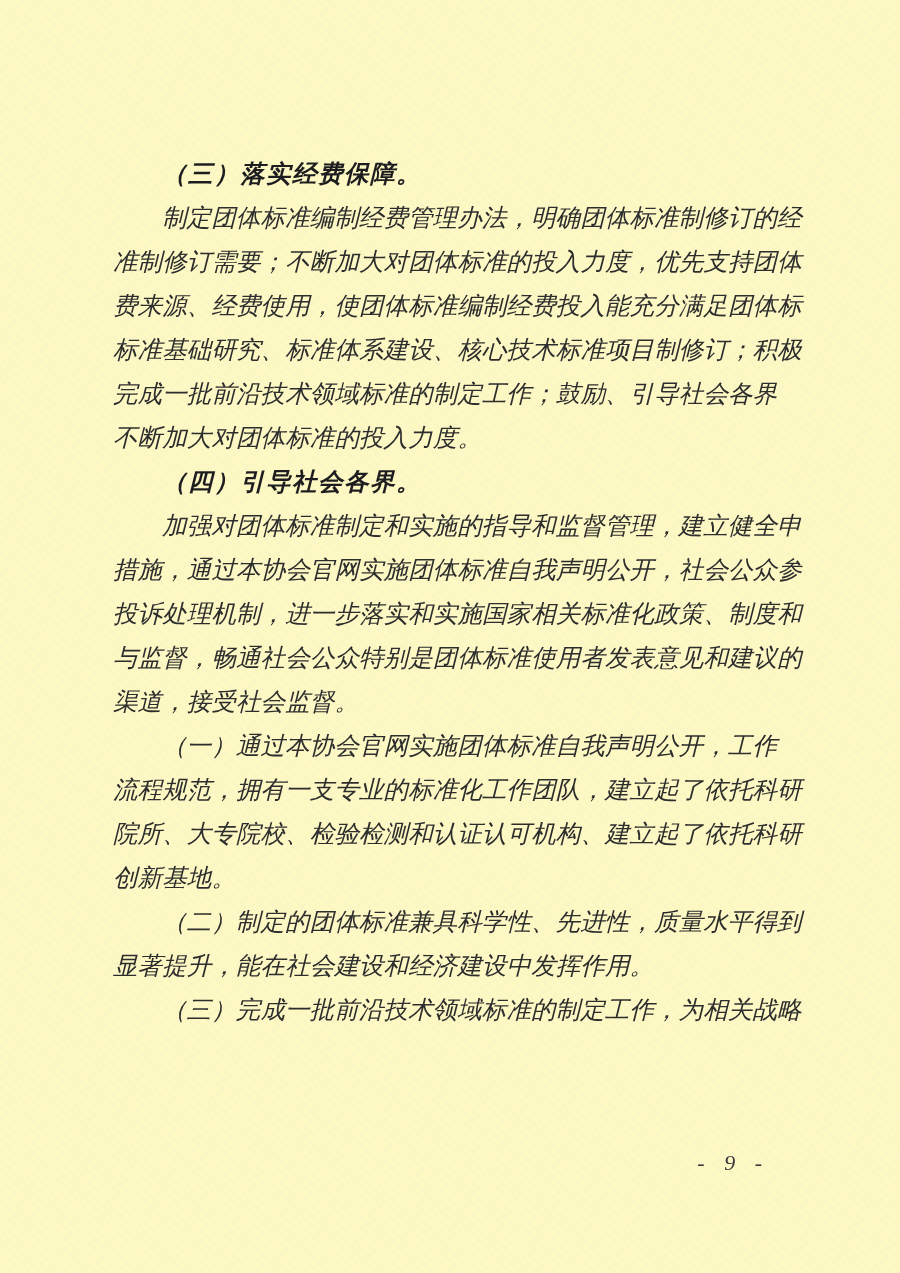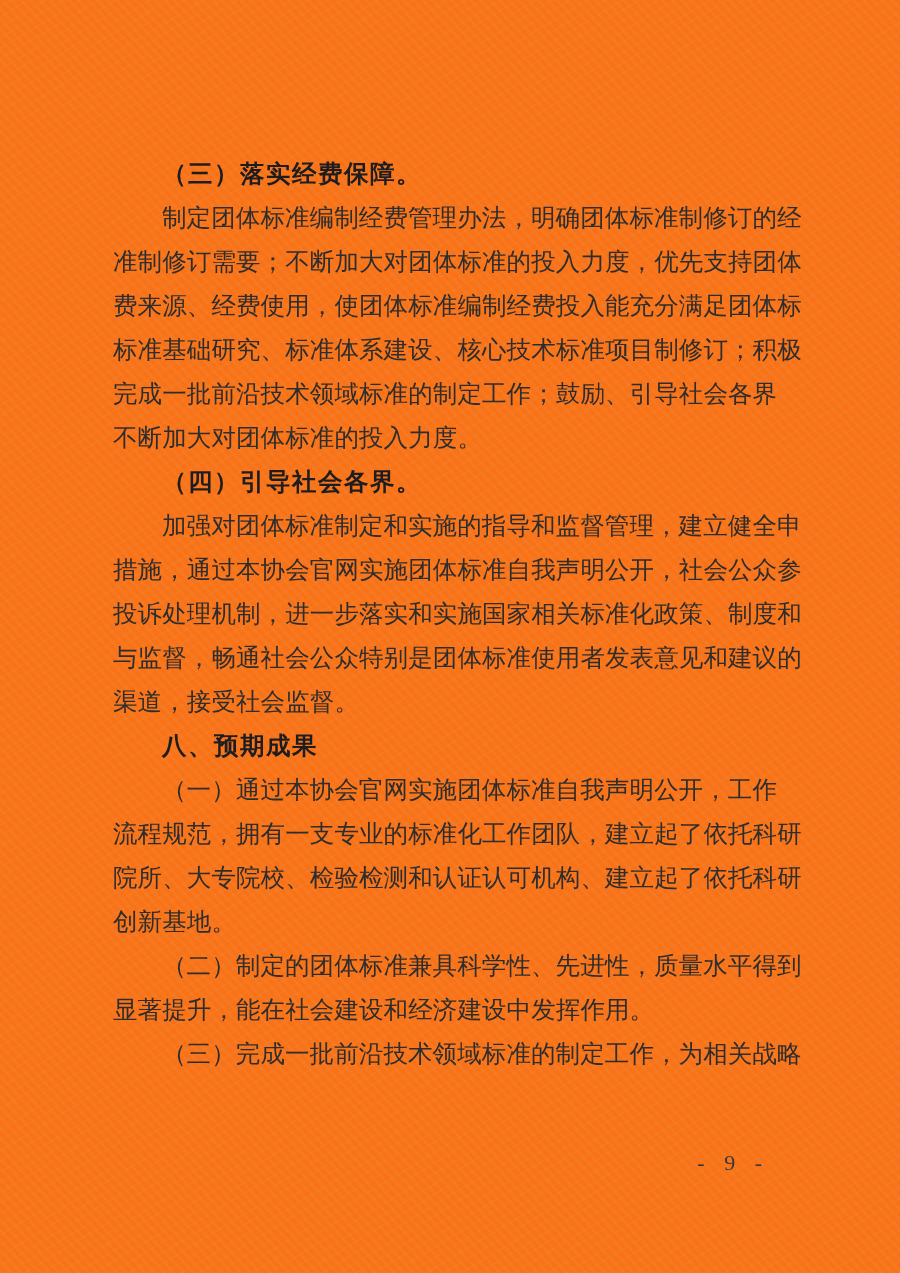--- a/index.html
+++ b/index.html
@@ -4,23 +4,24 @@
 <style>
   html, body {
     margin: 0;
     padding: 0;
     background: #ffffff;
   }
   .page {
     position: relative;
     width: 900px;
     height: 1273px;
-    background: #f97316;
+    background: #fef9c3;
     overflow: hidden;
     font-family: "Liberation Serif", "DejaVu Serif", serif;
+    font-style: italic;
   }
   
   .page::before {
     content: "";
     position: absolute;
     inset: 0;
     background:
       repeating-linear-gradient(47deg, rgba(200,205,215,0.05) 0 3px, rgba(255,255,255,0) 3px 7px),
       repeating-linear-gradient(-31deg, rgba(200,205,215,0.04) 0 2px, rgba(255,255,255,0) 2px 9px);
     pointer-events: none;
@@ -89,23 +90,20 @@
       <div class="paragraph heading-serif">
         <div class="line first">（四）引导社会各界。</div>
       </div>
       <div class="paragraph body">
         <div class="line first">加强对团体标准制定和实施的指导和监督管理，建立健全申</div>
         <div class="line">措施，通过本协会官网实施团体标准自我声明公开，社会公众参</div>
         <div class="line">投诉处理机制，进一步落实和实施国家相关标准化政策、制度和</div>
         <div class="line">与监督，畅通社会公众特别是团体标准使用者发表意见和建议的</div>
         <div class="line">渠道，接受社会监督。</div>
       </div>
-      <div class="paragraph heading-sans">
-        <div class="line first">八、预期成果</div>
-      </div>
       <div class="paragraph body">
         <div class="line first">（一）通过本协会官网实施团体标准自我声明公开，工作</div>
         <div class="line">流程规范，拥有一支专业的标准化工作团队，建立起了依托科研</div>
         <div class="line">院所、大专院校、检验检测和认证认可机构、建立起了依托科研</div>
         <div class="line">创新基地。</div>
       </div>
       <div class="paragraph body">
         <div class="line first">（二）制定的团体标准兼具科学性、先进性，质量水平得到</div>
         <div class="line">显著提升，能在社会建设和经济建设中发挥作用。</div>
       </div>

